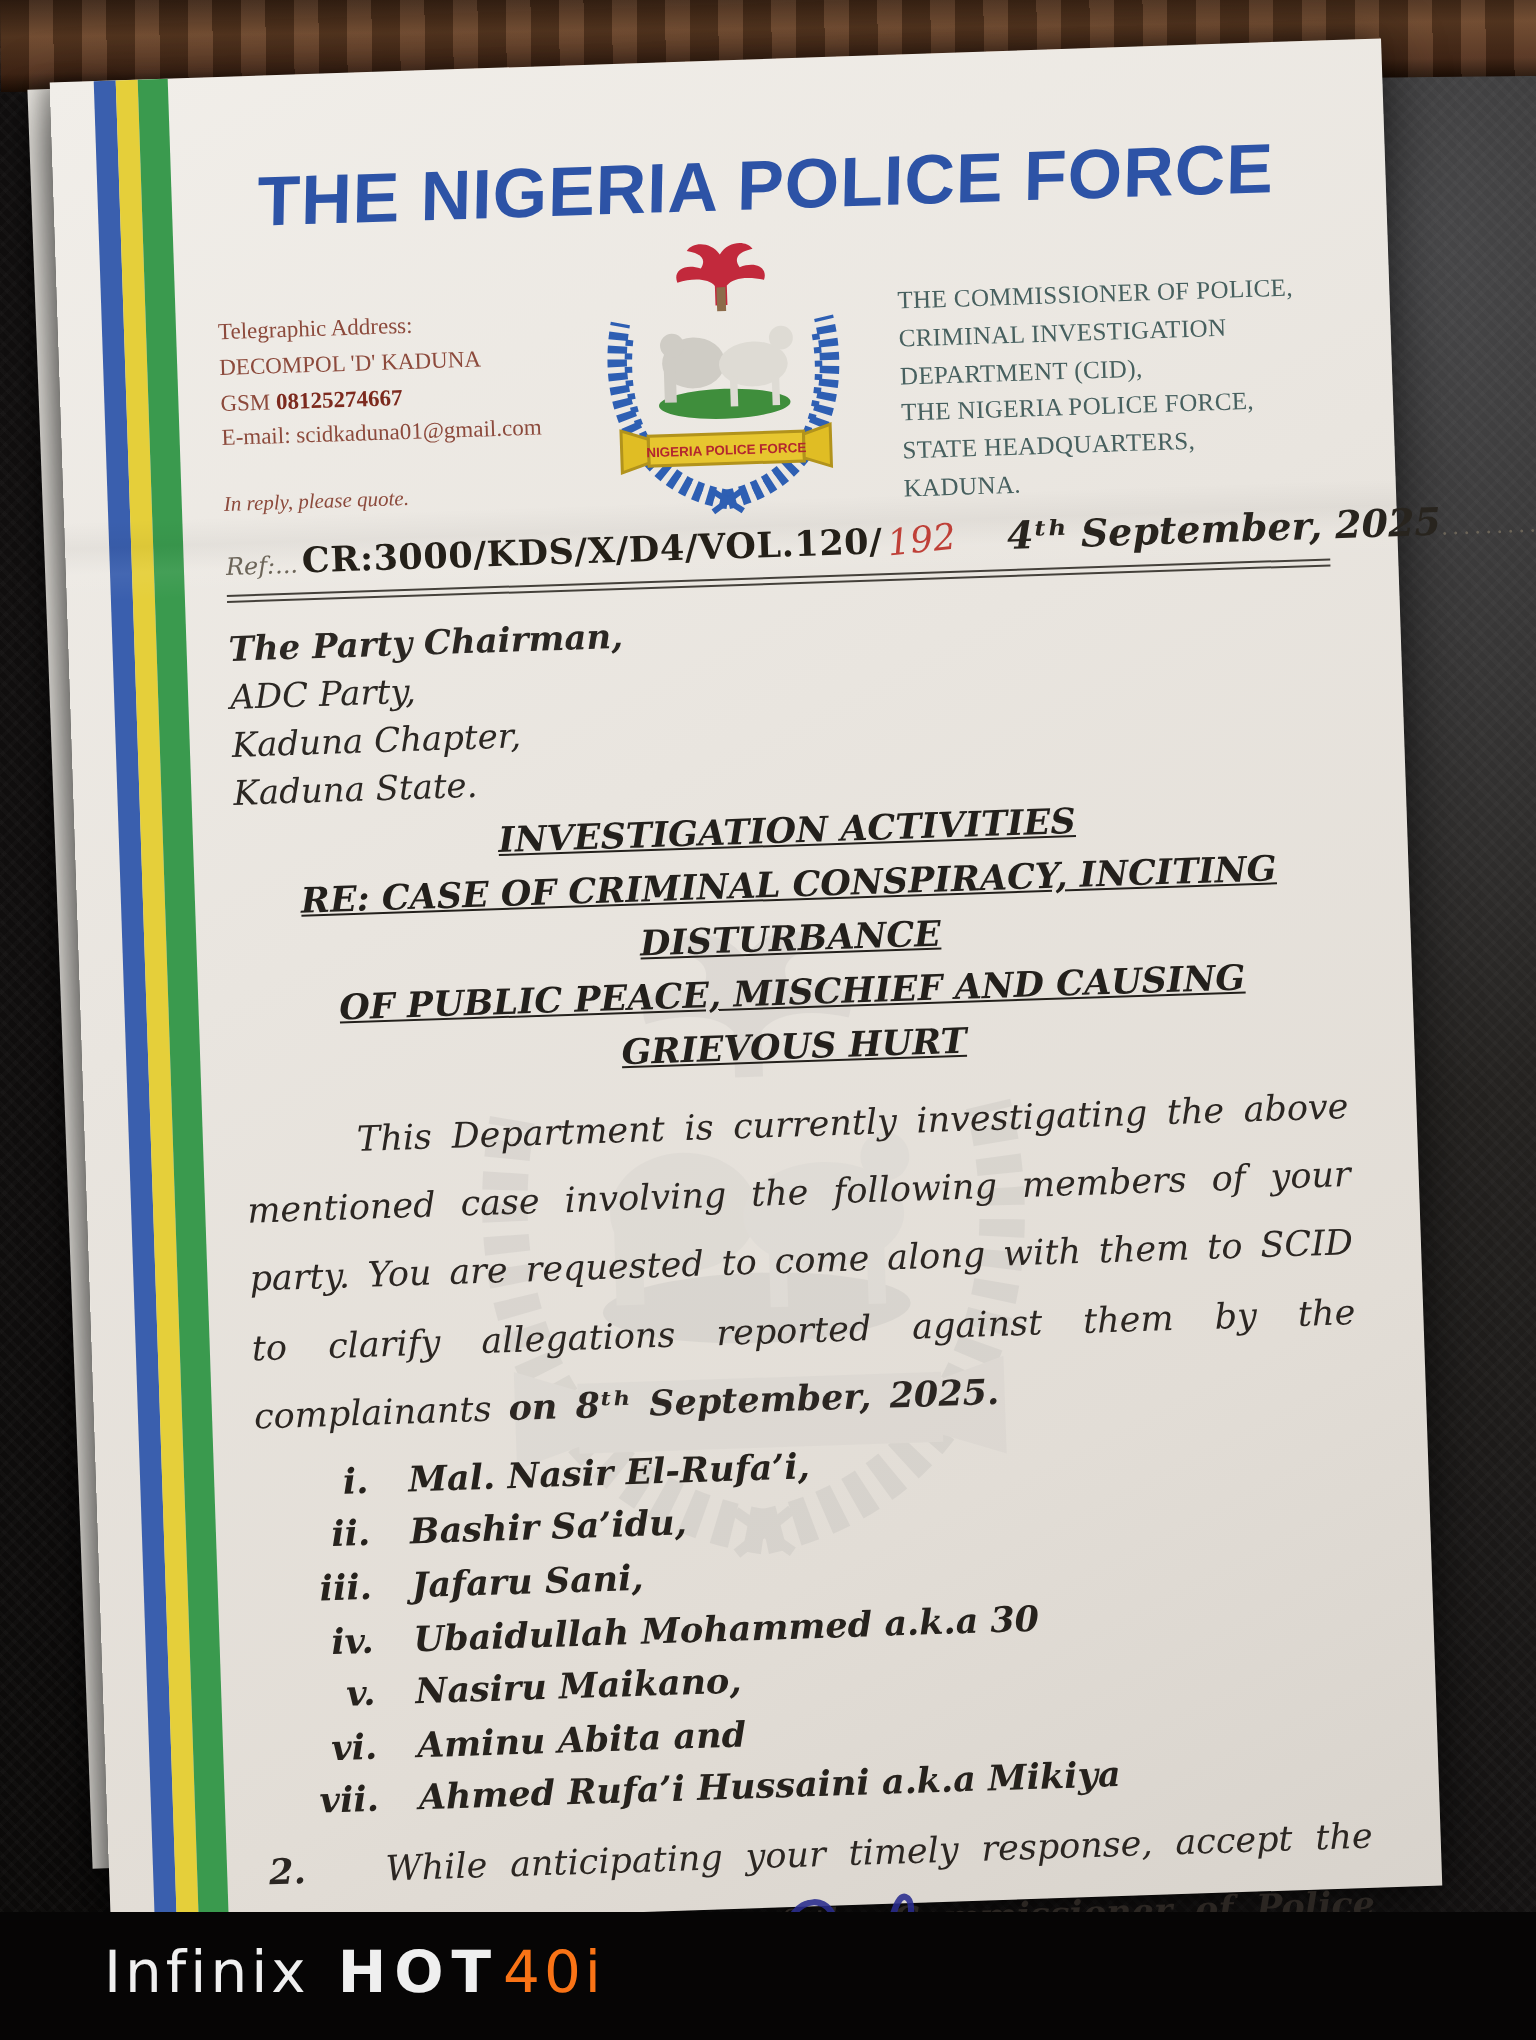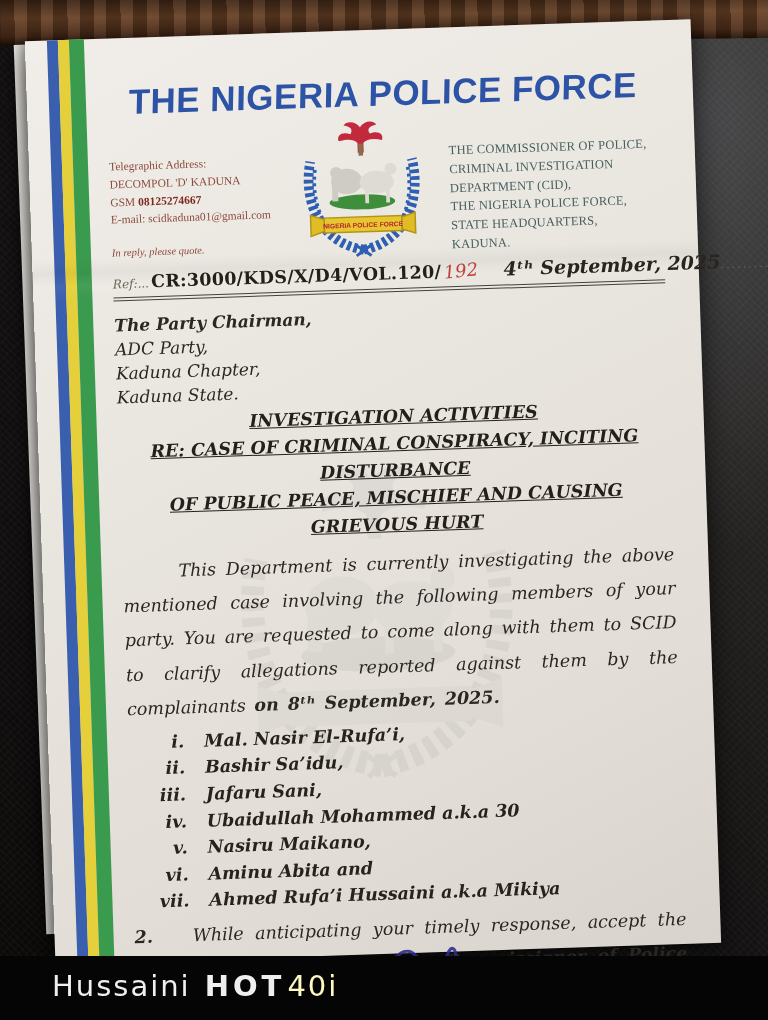--- a/index.html
+++ b/index.html
@@ -67,21 +67,21 @@
   .stamp{position:absolute;left:50%;top:-66px;width:260px;height:210px;
     margin-left:-124px;transform:rotate(-7deg);opacity:.88;z-index:1;}
   .sig-text{position:relative;z-index:3;text-align:center;padding-top:64px;
     font-style:italic;color:#2b2723;}
 
   .bottom-bar{position:absolute;left:0;right:0;bottom:0;height:64px;background:#060505;z-index:6;}
   .device{position:absolute;left:52px;top:13px;color:#efefef;
     font-family:"DejaVu Sans",sans-serif;font-size:29px;letter-spacing:2px;}
   .device .brand{font-weight:normal;}
   .device .model{font-weight:bold;margin-left:14px;letter-spacing:4px;text-align:center;}
-  .device .variant{font-weight:normal;color:#fef9c3;margin-left:2px;}
+  .device .variant{font-weight:normal;color:#f97316;margin-left:2px;}
 </style>
 </head>
 <body>
 
 <div class="photo">
   <div class="leather"></div>
   <div class="wood"></div>
   <div class="under-paper"></div>
 
   <div class="paper">
@@ -235,16 +235,16 @@
           
           
         </div>
       </div>
 
     </div>
   </div>
 
   <div class="bottom-bar">
     <div class="device">
-      <span class="brand">Hussaini</span><span class="model">HOT</span><span class="variant">40i</span>
+      <span class="brand">Infinix</span><span class="model">HOT</span><span class="variant">40i</span>
     </div>
   </div>
 </div>
 
 </body></html>

